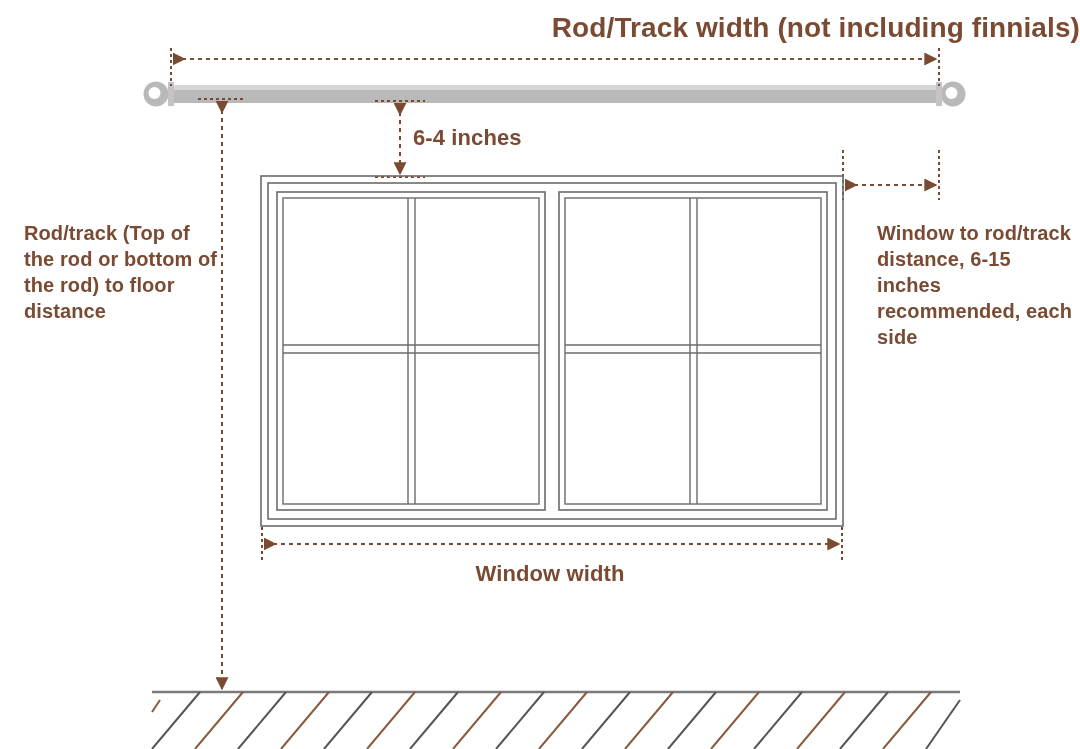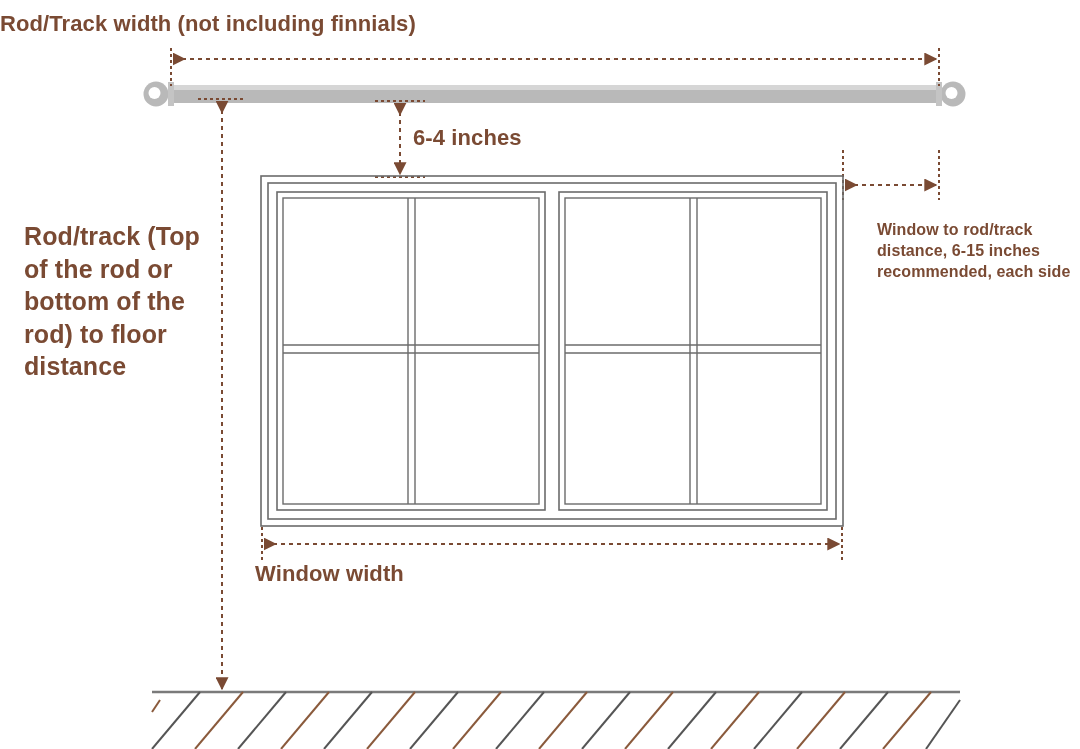--- a/index.html
+++ b/index.html
@@ -4,25 +4,25 @@
 <style>
   html,body{margin:0;padding:0;background:#ffffff;}
   body{width:1080px;height:749px;position:relative;overflow:hidden;
        font-family:"Liberation Sans","DejaVu Sans",sans-serif;}
   #stage{position:absolute;left:0;top:0;width:1080px;height:749px;}
   svg#diagram{position:absolute;left:0;top:0;width:1080px;height:749px;display:block;}
 
   .lbl{position:absolute;color:#7a4a33;font-weight:700;line-height:1.30;
        letter-spacing:.1px;-webkit-font-smoothing:antialiased;}
 
-  #title-label{left:0;top:10px;width:1080px;text-align:left;font-size:22px;}
+  #title-label{left:0;top:10px;width:1080px;text-align:right;font-size:28px;}
   #gap-label{left:413px;top:124px;font-size:22px;white-space:nowrap;}
-  #left-label{left:24px;top:220px;width:200px;font-size:25px;}
-  #right-label{left:877px;top:220px;width:200px;font-size:16px;}
-  #window-width-label{left:255px;top:560px;width:590px;text-align:left;font-size:22px;}
+  #left-label{left:24px;top:220px;width:200px;font-size:20px;}
+  #right-label{left:877px;top:220px;width:200px;font-size:20px;}
+  #window-width-label{left:255px;top:560px;width:590px;text-align:center;font-size:22px;}
 </style>
 </head>
 <body>
 
 <div id="stage">
 
   <svg id="diagram" viewBox="0 0 1080 749">
     <defs>
       <marker id="ah-left" viewBox="0 0 10 10" refX="9" refY="5" markerWidth="6.5" markerHeight="6.5" orient="auto-start-reverse">
         <path d="M 0 5 L 10 0 L 10 10 z" fill="#7a4a33"></path>

